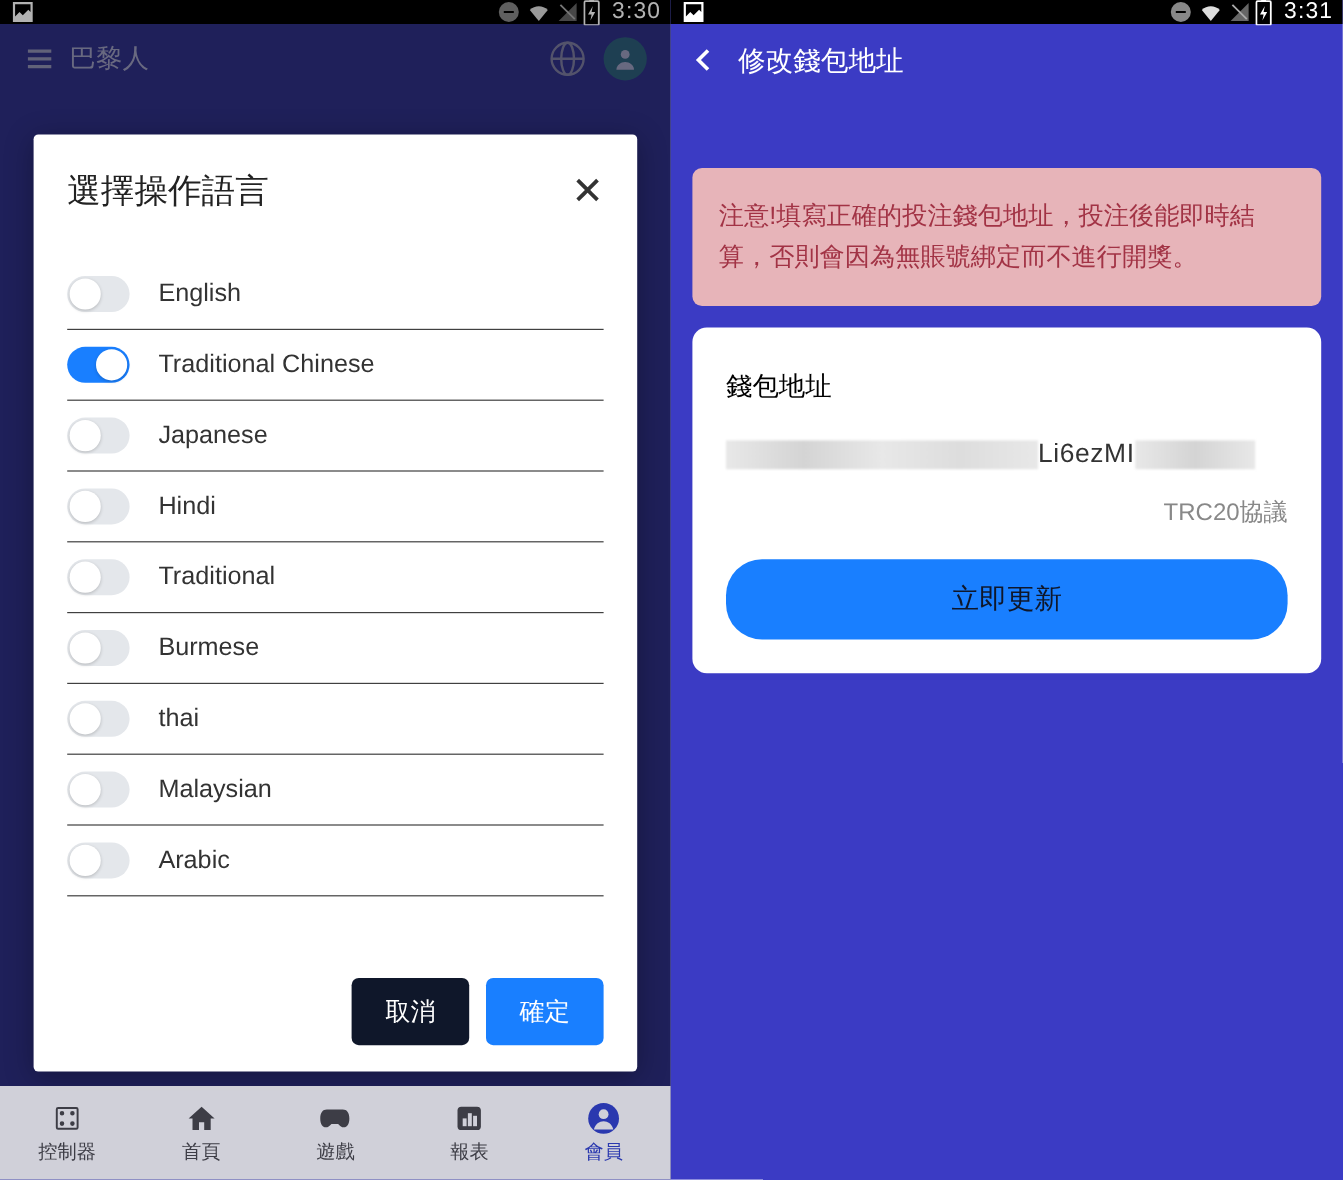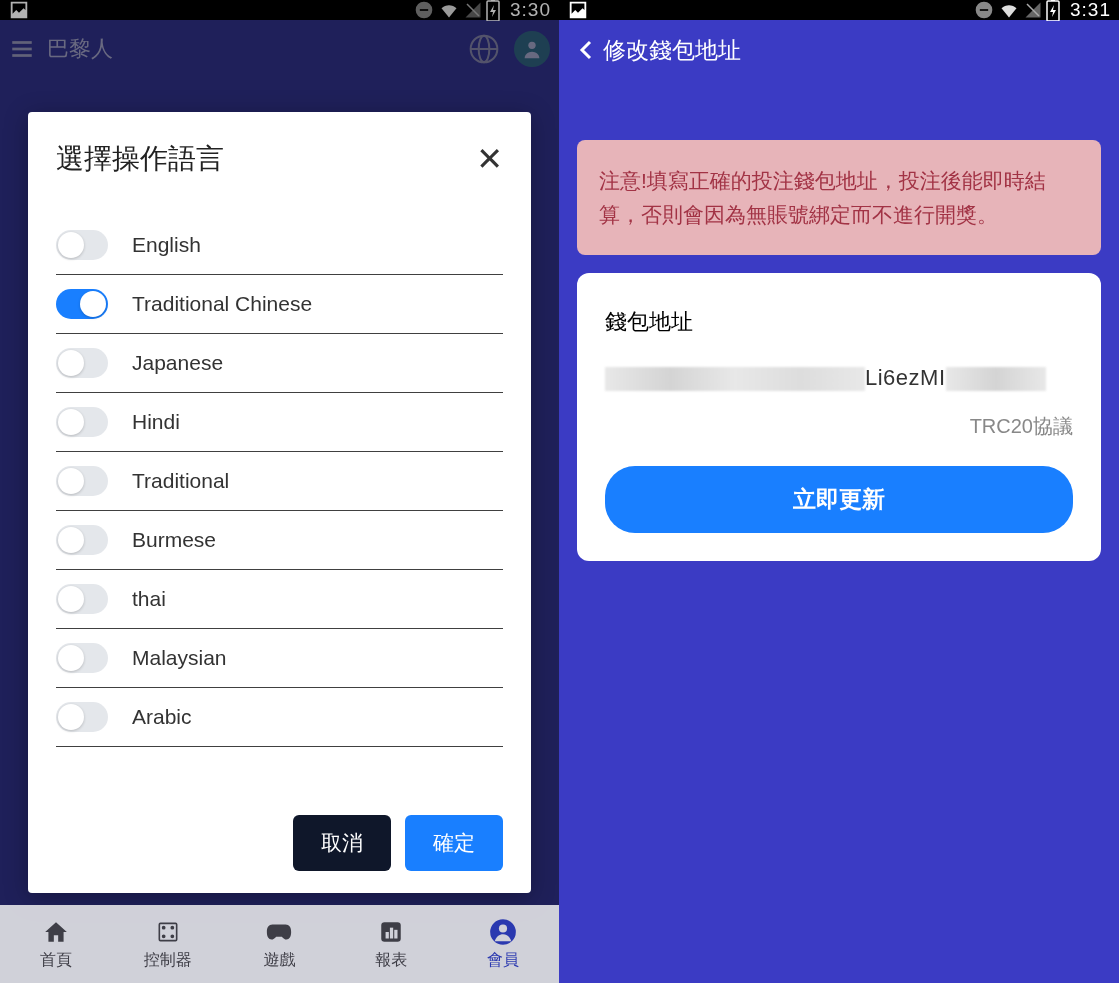--- a/index.html
+++ b/index.html
@@ -9,21 +9,21 @@
 .phone.right { width: 560px; background: #3b3bc4; }
 
 
 .status-bar { height: 20px; background: #000; color: #fff; display: flex; align-items: center; justify-content: space-between; padding: 0 8px; font-size: 19px; font-weight: 500; }
 .status-left { display: flex; align-items: center; }
 .status-right { display: flex; align-items: center; gap: 4px; }
 .status-right svg { display: block; }
 .status-time { margin-left: 6px; letter-spacing: 1px; }
 
 
-.left-header { height: 58px; display: flex; align-items: center; justify-content: space-between; padding: 0 9px; color: #ddd; opacity: 0.6; }
+.left-header { height: 58px; display: flex; align-items: center; justify-content: space-between; padding: 0 20px; color: #ddd; opacity: 0.6; }
 .left-header-title { display: flex; align-items: center; gap: 12px; font-size: 22px; }
 .left-header-icons { display: flex; align-items: center; gap: 14px; }
 .avatar { width: 36px; height: 36px; background: #2a7a6f; border-radius: 50%; display: flex; align-items: center; justify-content: center; }
 
 .left-overlay { position: absolute; inset: 0; background: rgba(0,0,0,0.3); }
 
 
 .modal { position: absolute; top: 112px; left: 28px; right: 28px; bottom: 90px; background: #fff; border-radius: 4px; box-shadow: 0 4px 24px rgba(0,0,0,0.3); display: flex; flex-direction: column; }
 .modal-header { display: flex; align-items: center; justify-content: space-between; padding: 28px 28px 38px 28px; }
 .modal-title { font-size: 28px; color: #222; }
@@ -42,33 +42,33 @@
 .btn-cancel { background: #0f172a; }
 .btn-ok { background: #197fff; }
 
 
 .bottom-nav { position: absolute; bottom: 0; left: 0; right: 0; height: 78px; background: #f0f0f0; display: flex; opacity: 0.85; }
 .nav-item { flex: 1; display: flex; flex-direction: column; align-items: center; justify-content: center; gap: 4px; color: #444; font-size: 16px; }
 .nav-item.active { color: #2d3ebf; }
 .nav-icon { width: 28px; height: 28px; display: flex; align-items: center; justify-content: center; }
 
 
-.right-header { height: 60px; display: flex; align-items: center; padding: 0 16px; color: #fff; gap: 4px; }
+.right-header { height: 60px; display: flex; align-items: center; padding: 0 16px; color: #fff; gap: 16px; }
 .right-title { font-size: 23px; }
 
 .warn-box { margin: 60px 18px 18px 18px; background: #e7b4b9; color: #a23345; padding: 24px 22px; border-radius: 8px; font-size: 21px; line-height: 1.6; }
 
 .card { margin: 0 18px; background: #fff; border-radius: 12px; padding: 34px 28px 28px 28px; }
 .card-label { font-size: 22px; color: #000000; margin-bottom: 28px; }
 .addr-row { font-size: 22px; color: #333; word-break: break-all; letter-spacing: 0.5px; position: relative; }
 .addr-row .blur { display: inline-block; background: linear-gradient(90deg, #e8e8e8, #d4d4d4, #e8e8e8, #ddd, #e8e8e8); width: 260px; height: 24px; vertical-align: middle; filter: blur(1px); }
 .addr-tail { display: inline; }
 .addr-tail-blur { display: inline-block; background: linear-gradient(90deg, #e8e8e8, #d4d4d4, #e8e8e8); width: 100px; height: 24px; vertical-align: middle; filter: blur(1px); }
 .protocol { text-align: right; color: #888; font-size: 20px; margin-top: 22px; margin-bottom: 26px; }
-.update-btn { width: 100%; background: #197fff; color: #ffffff; border: none; border-radius: 30px; padding: 18px 0; font-size: 23px; cursor: pointer; font-weight: bold; }
+.update-btn { width: 100%; background: #197fff; color: #0f172a; border: none; border-radius: 30px; padding: 18px 0; font-size: 23px; cursor: pointer; }
 </style>
 </head>
 <body>
 
 <div class="phone left">
 
   <div class="status-bar">
     <div class="status-left">
       <svg width="22" height="22" viewBox="0 0 24 24" fill="#fff">
           <path d="M3 3h18v18H3V3zm2 2v11l4-4 3 3 5-5 2 2V5H5z"></path>
@@ -166,40 +166,40 @@
       </div>
     <div class="modal-footer">
       <button class="btn btn-cancel">取消</button>
       <button class="btn btn-ok">確定</button>
     </div>
   </div>
 
   <div class="bottom-nav" id="bottom-nav">
       <div class="nav-item">
         <div class="nav-icon">
-          <svg width="26" height="26" viewBox="0 0 24 24" fill="currentColor">
-            <path d="M12 3l10 9h-3v9h-5v-6h-4v6H5v-9H2l10-9z"></path>
-          </svg>
-        </div>
-        <div>首頁</div>
-      </div>
-      <div class="nav-item">
-        <div class="nav-icon">
           <svg width="26" height="26" viewBox="0 0 24 24" fill="none" stroke="currentColor" stroke-width="1.5">
             <rect x="4" y="4" width="16" height="16" rx="1"></rect>
             <circle cx="8" cy="8" r="1" fill="currentColor"></circle>
             <circle cx="16" cy="8" r="1" fill="currentColor"></circle>
             <circle cx="8" cy="16" r="1" fill="currentColor"></circle>
             <circle cx="16" cy="16" r="1" fill="currentColor"></circle>
           </svg>
         </div>
         <div>控制器</div>
       </div>
       <div class="nav-item">
         <div class="nav-icon">
+          <svg width="26" height="26" viewBox="0 0 24 24" fill="currentColor">
+            <path d="M12 3l10 9h-3v9h-5v-6h-4v6H5v-9H2l10-9z"></path>
+          </svg>
+        </div>
+        <div>首頁</div>
+      </div>
+      <div class="nav-item">
+        <div class="nav-icon">
           <svg width="30" height="24" viewBox="0 0 30 20" fill="currentColor">
             <path d="M8 2h14c4 0 6 3 6 8s-2 8-5 8c-2 0-3-1-5-3h-6c-2 2-3 3-5 3-3 0-5-3-5-8s2-8 6-8z"></path>
           </svg>
         </div>
         <div>遊戲</div>
       </div>
       <div class="nav-item">
         <div class="nav-icon">
           <svg width="26" height="26" viewBox="0 0 24 24" fill="currentColor">
             <rect x="3" y="3" width="18" height="18" rx="3"></rect>

